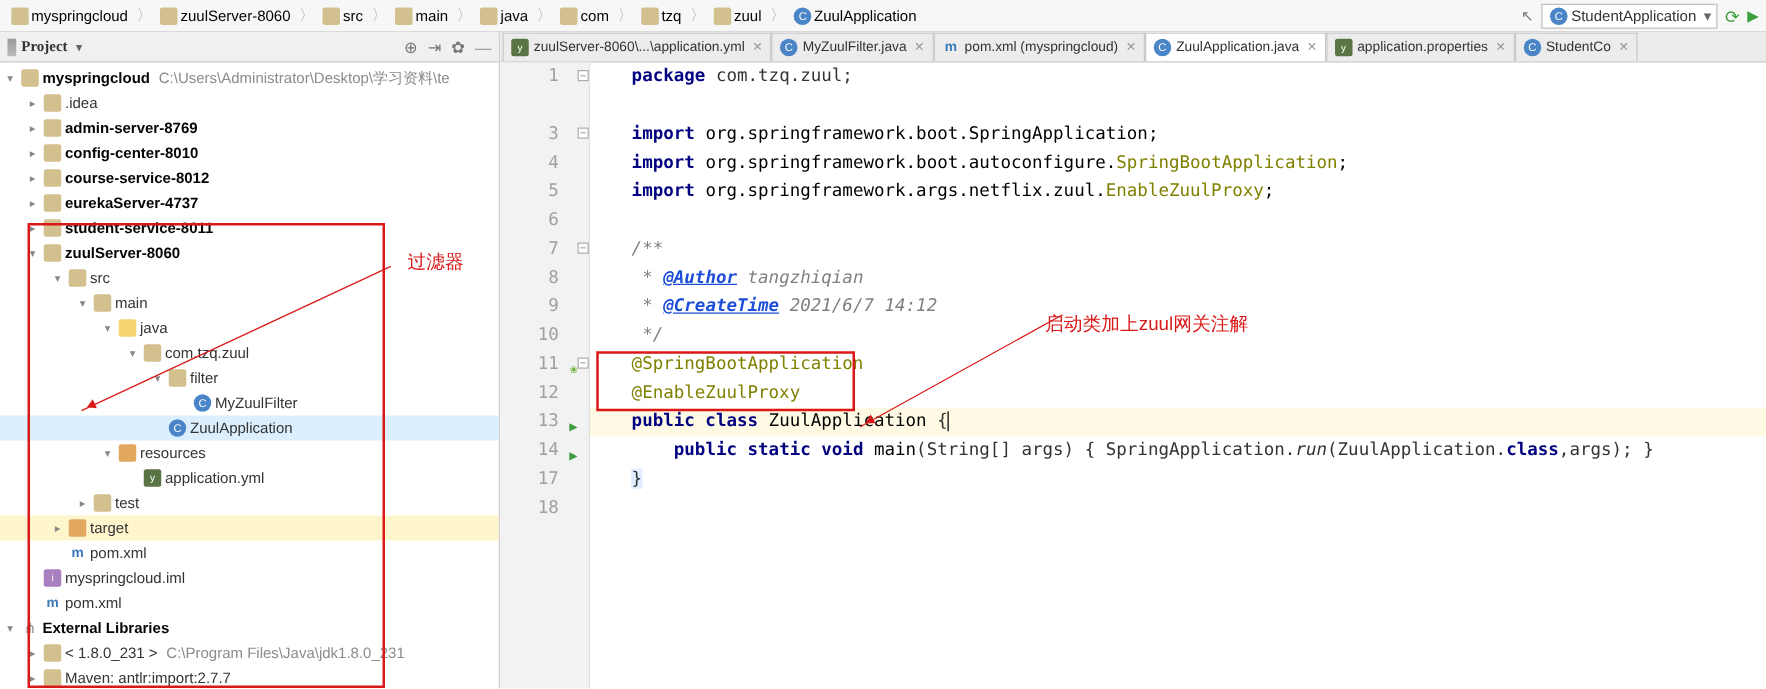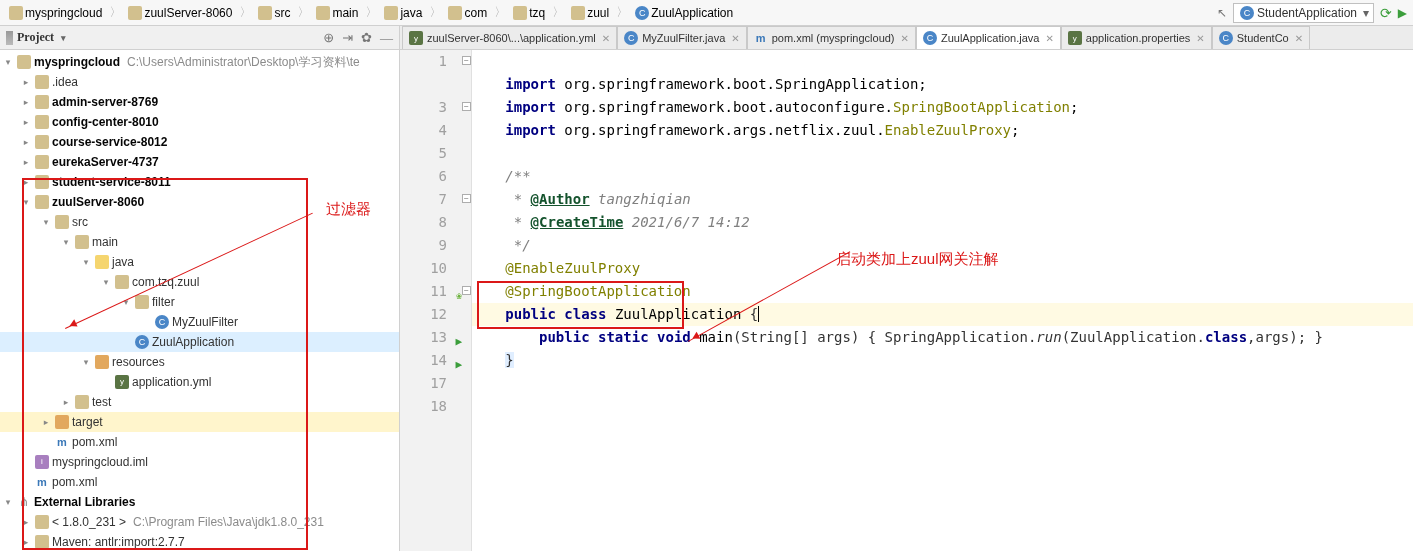--- a/index.html
+++ b/index.html
@@ -43,21 +43,21 @@
   .tab .cl { color:#999; font-size:10px; margin-left:2px; }
   .codewrap { flex:1; display:flex; font-family:Consolas,Menlo,monospace; font-size:14px; line-height:23px; }
   .gutter { width:72px; background:#f2f2f2; border-right:1px solid #e0e0e0; text-align:right; color:#a0a0a0; padding:0 24px 0 0; position:relative; }
   .gline { height:23px; position:relative; }
   .code { flex:1; position:relative; }
   .cline { height:23px; padding-left:8px; white-space:pre; }
   .cline.cur { background:#fffae3; }
   .kw { color:#000080; font-weight:bold; }
   .anno { color:#808000; }
   .doc { color:#808080; font-style:italic; }
-  .doctag { color:#14532d; font-weight:bold; text-decoration:underline; }
+  .doctag { color:#1d4ed8; font-style:italic; font-weight:bold; text-decoration:underline; }
   .type { color:#000; }
   .fn { font-style:italic;margin-top:12px; }
   .cur-caret { border-left:1px solid #000; }
   .gicon { position:absolute; left:48px; width:14px; height:14px; top:4px; }
   .grun { color:#3c9e3c; font-size:11px; }
   .gspring { color:#6db33f; font-size:10px; }
   .fold { position:absolute; left:62px; top:6px; width:9px; height:9px; border:1px solid #adadad; background:#fff; font-size:8px; line-height:7px; text-align:center; color:#888; }
   .ymlico { background:#5a7444; color:#fff; font-size:8px; border-radius:2px; }
   .iml { background:#a87fbf; color:#fff; border-radius:2px; font-size:8px; }
 </style>
@@ -320,31 +320,32 @@
           <div class="gline">10</div>
           <div class="gline">11<span class="gicon gspring">❀</span><span class="fold">−</span></div>
           <div class="gline">12</div>
           <div class="gline">13<span class="gicon grun">▶</span></div>
           <div class="gline">14<span class="gicon grun">▶</span></div>
           <div class="gline">17</div>
           <div class="gline">18</div>
         </div>
       <div class="code" id="code">
         <div class="redbox" style="left:5px;top:231px;width:207px;height:48px"></div>
+      <div class="cline">   <span class="kw">package </span>com.tzq.zuul;</div>
           <div class="cline"></div>
           <div class="cline">   <span class="kw">import </span><span class="type">org.springframework.boot.SpringApplication;</span></div>
           <div class="cline">   <span class="kw">import </span><span class="type">org.springframework.boot.autoconfigure.</span><span class="anno">SpringBootApplication</span><span class="type">;</span></div>
           <div class="cline">   <span class="kw">import </span><span class="type">org.springframework.args.netflix.zuul.</span><span class="anno">EnableZuulProxy</span><span class="type">;</span></div>
           <div class="cline"></div>
           <div class="cline">   <span class="doc">/**</span></div>
           <div class="cline">   <span class="doc"> * </span><span class="doctag">@Author</span><span class="doc"> tangzhiqian</span></div>
           <div class="cline">   <span class="doc"> * </span><span class="doctag">@CreateTime</span><span class="doc"> 2021/6/7 14:12</span></div>
           <div class="cline">   <span class="doc"> */</span></div>
+          <div class="cline">   <span class="anno">@SpringBootApplication</span></div>
           <div class="cline">   <span class="anno">@EnableZuulProxy</span></div>
-          <div class="cline">   <span class="anno">@SpringBootApplication</span></div>
           <div class="cline cur">   <span class="kw">public class </span><span class="type">ZuulApplication </span>{<span class="cur-caret"></span></div>
           <div class="cline">       <span class="kw">public static void </span><span class="type">main</span>(String[] args) { SpringApplication.<span class="fn">run</span>(ZuulApplication.<span class="kw">class</span>,args); }</div>
           <div class="cline">   <span style="background:#e0eeff">}</span></div>
           <div class="cline"></div>
         </div>
     </div>
   </div>
 </div>
 
 <span class="redtxt" style="left:326px;top:200px">过滤器</span>

